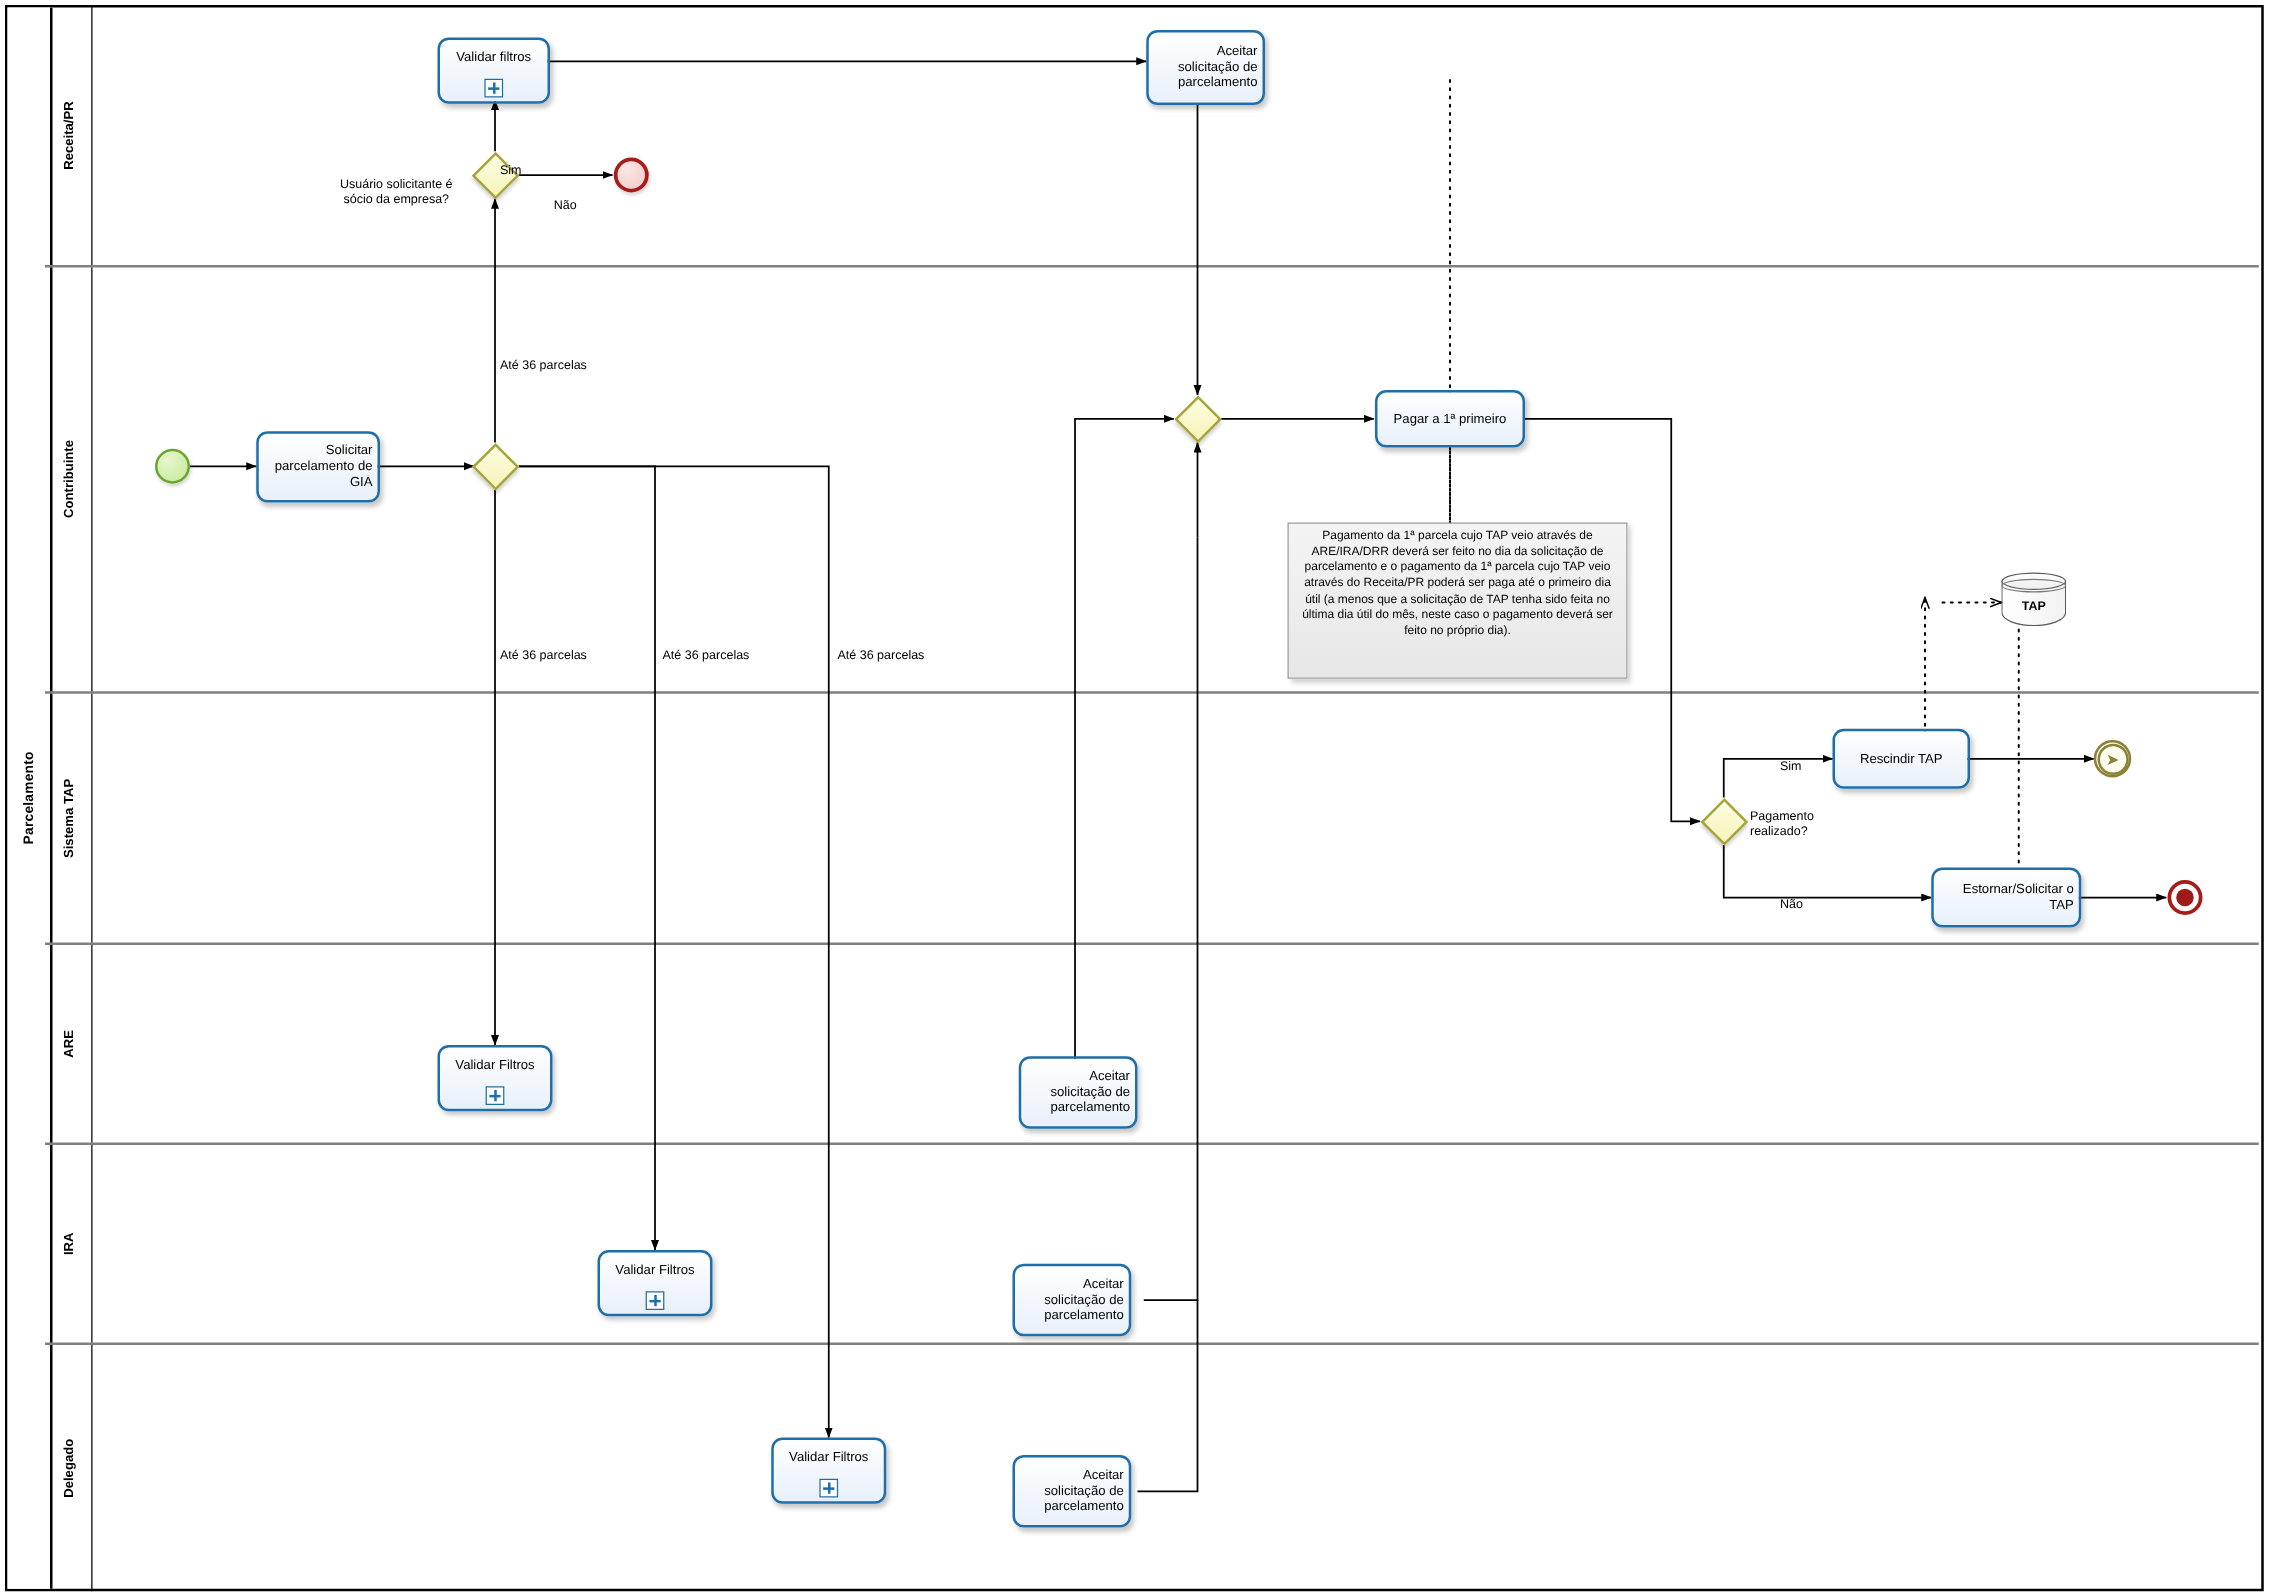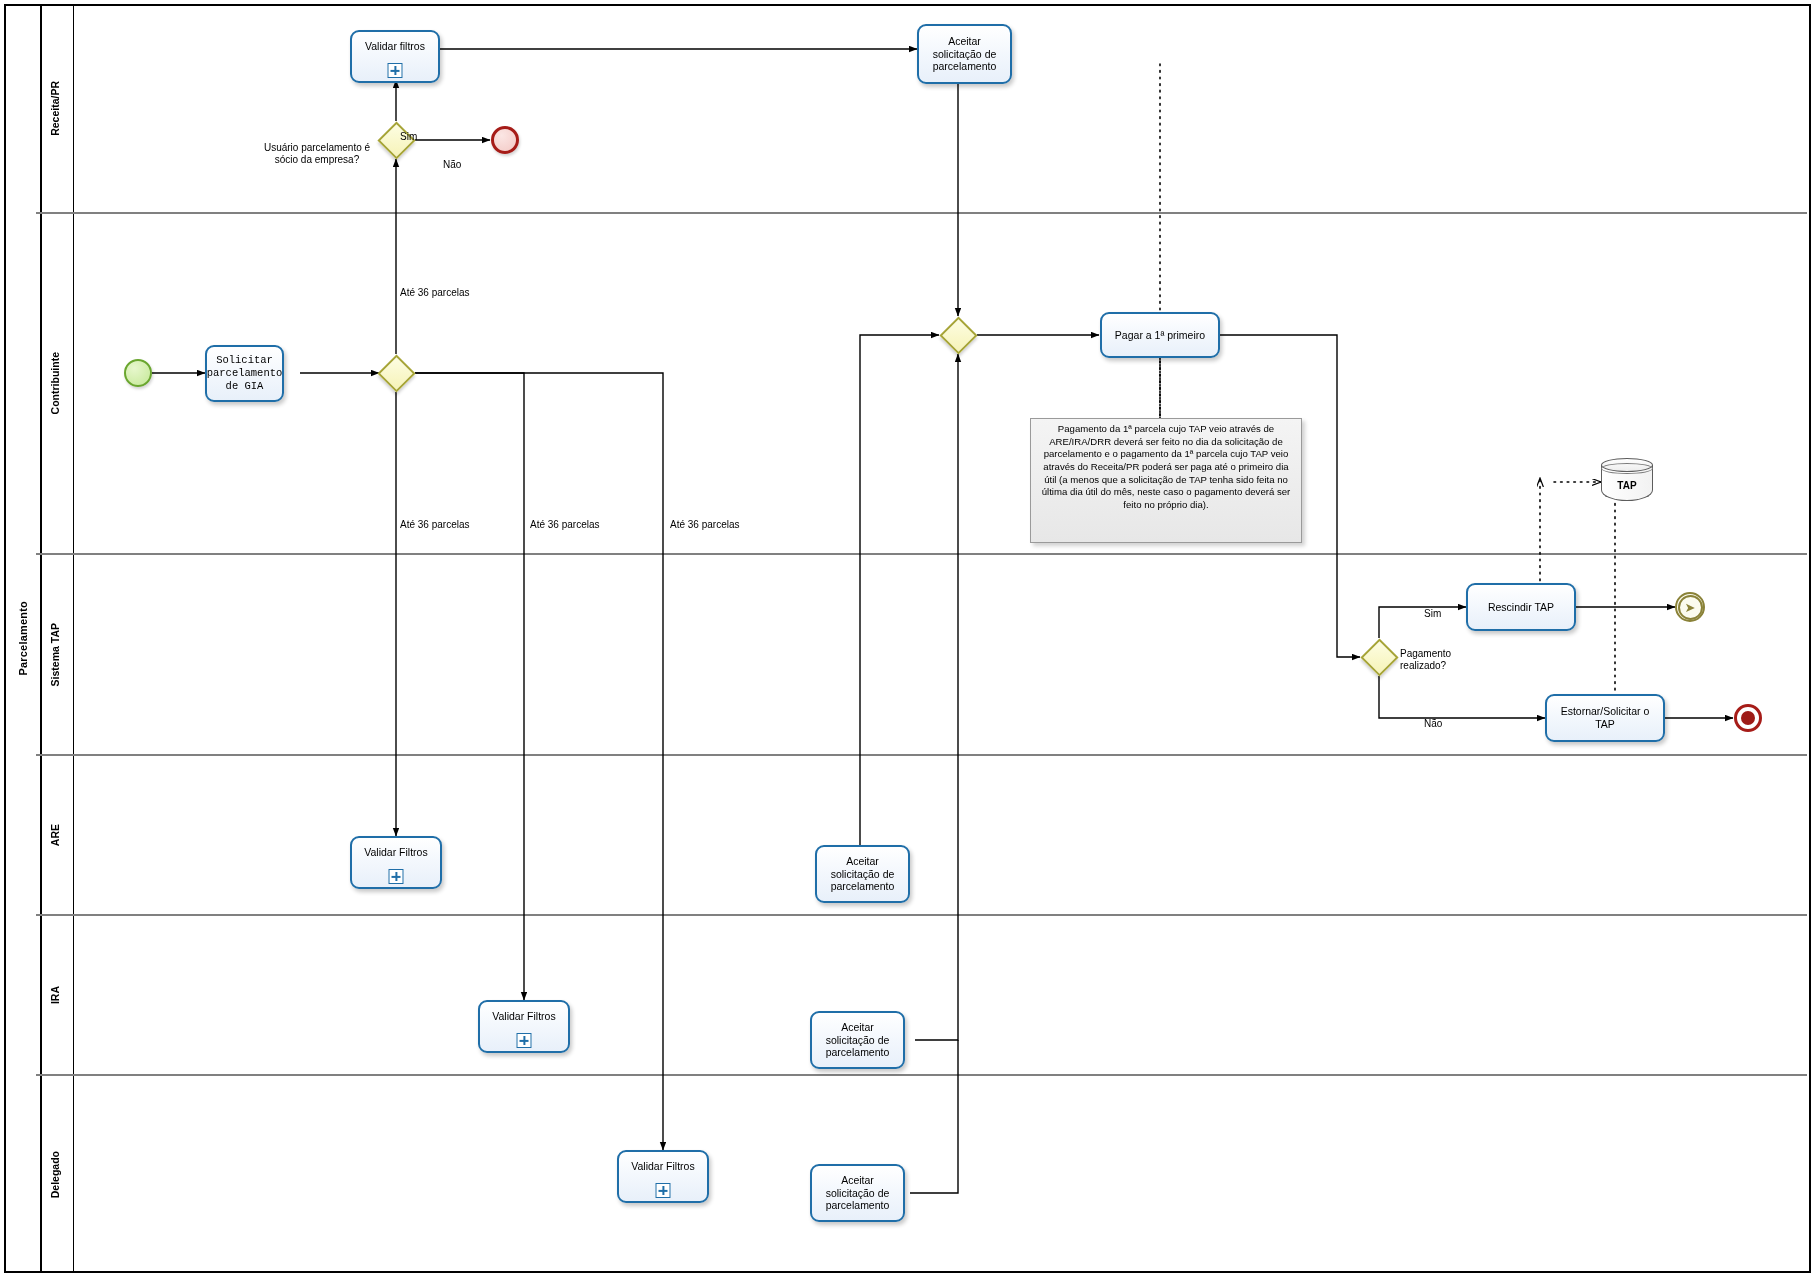--- a/index.html
+++ b/index.html
@@ -84,21 +84,21 @@
     display: flex;
     flex-direction: column;
     align-items: center;
     justify-content: center;
     text-align: center;
     color: #000000;
     font-size: 10.5px;
     line-height: 1.22;
     padding: 2px 4px;
   }
-  .task .tlabel { display: block; }
+  .task .tlabel { display: block; text-align: right; }
   .task.has-sub { justify-content: flex-start; padding-top: 8px; }
   .subprocess-marker {
     position: absolute;
     bottom: 3px;
     left: 50%;
     transform: translateX(-50%);
     width: 15px;
     height: 15px;
     border: 1.6px solid #1f6ea8;
     background: #ffffff;
@@ -367,29 +367,29 @@
     <span class="subprocess-marker"></span>
   </div>
 
   <div class="task" style="left:917px; top:24px; width:95px; height:60px;">
     <span class="tlabel">Aceitar solicitação de parcelamento</span>
   </div>
 
   <div class="gateway" style="left:377px; top:121px;">
     <div class="gwshape"></div>
   </div>
-  <div class="gw-label" style="left:262px; top:142px; width:110px;">Usuário parcelamento é sócio da empresa?</div>
+  <div class="gw-label" style="left:262px; top:142px; width:110px;">Usuário solicitante é sócio da empresa?</div>
   <div class="flow-label" style="left:400px; top:116px;">Sim</div>
   <div class="flow-label" style="left:443px; top:144px;">Não</div>
 
   <div class="event end" style="left:491px; top:126px;"></div>
 
   <div class="event start" style="left:124px; top:359px;"></div>
 
-  <div class="task" style="left:205px; top:345px; width:79px; height:57px;font-family:Liberation Mono, monospace;">
+  <div class="task" style="left:205px; top:345px; width:99px; height:57px;">
     <span class="tlabel">Solicitar parcelamento de GIA</span>
   </div>
 
   <div class="gateway" style="left:377px; top:354px;">
     <div class="gwshape"></div>
   </div>
 
   <div class="flow-label" style="left:400px; top:272px;">Até 36 parcelas</div>
   <div class="flow-label" style="left:400px; top:504px;">Até 36 parcelas</div>
   <div class="flow-label" style="left:530px; top:504px;">Até 36 parcelas</div>

